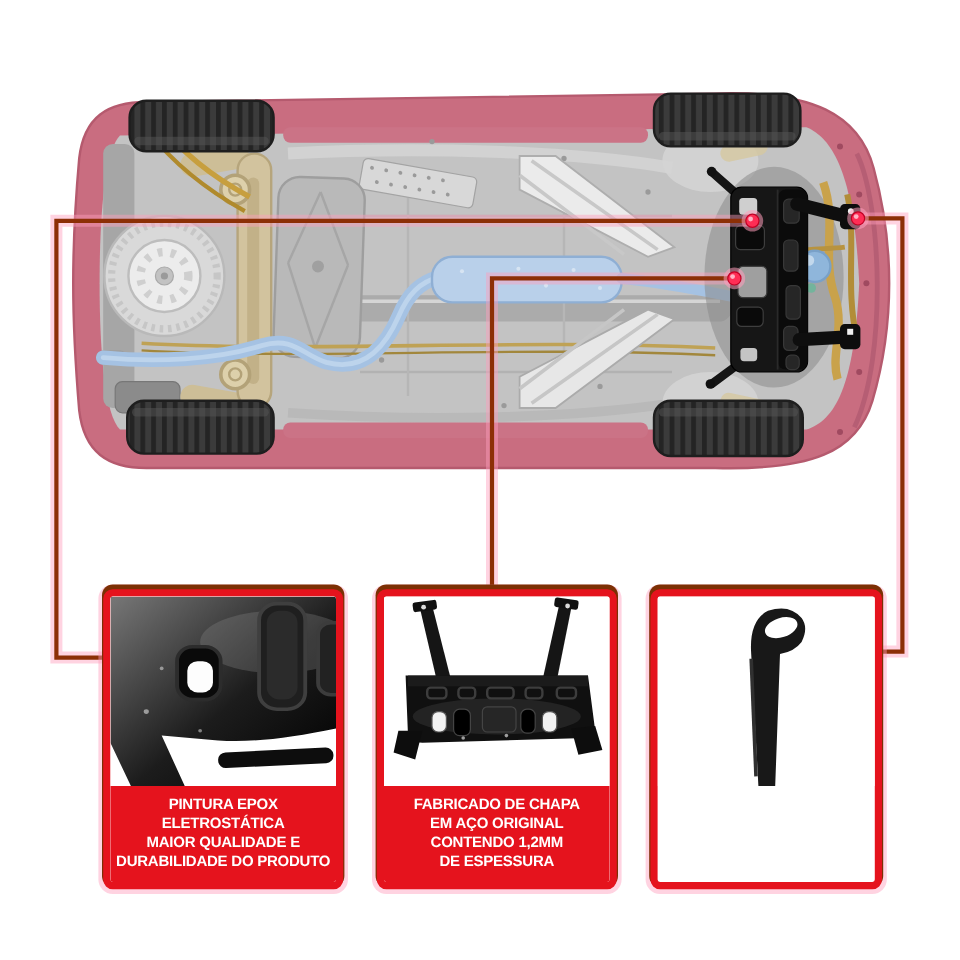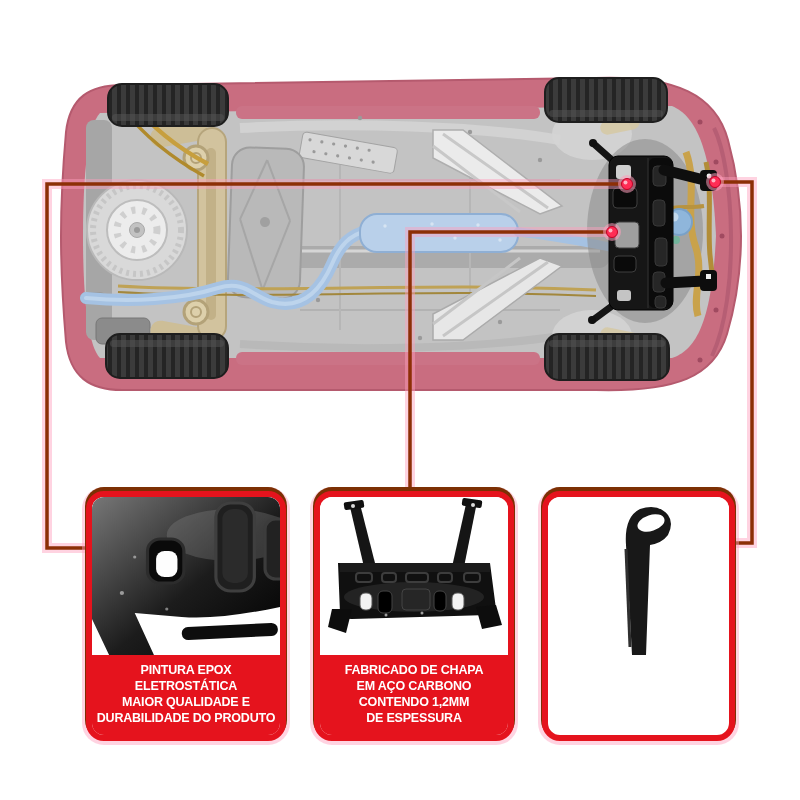--- a/index.html
+++ b/index.html
@@ -6,21 +6,21 @@
   .stage{
     position:relative;width:800px;height:800px;background:#ffffff;
     overflow:hidden;font-family:"Liberation Sans",sans-serif;
   }
   #underbody-svg{position:absolute;left:0;top:0;}
   .callout-glow{stroke:var(--glow-pink,#ff9ebc);stroke-width:10;fill:none;opacity:.45;}
   .callout-line{stroke:var(--line-brown,#8c2f06);stroke-width:3.5;fill:none;}
   .card{
     position:absolute;
     border:6px solid var(--accent-red,#e5131d);
-    border-radius:18px;
+    border-radius:8px;
     background:#ffffff;
     box-shadow:0 -3px 0 1px #7c3004, 0 0 0 4px rgba(255,158,188,.45);
     overflow:hidden;
     display:flex;flex-direction:column;
   }
   #card1{left:86px;top:491px;width:188px;height:238px;}
   #card2{left:314px;top:491px;width:188px;height:238px;}
   #card3{left:542px;top:491px;width:181px;height:238px;}
   .card-photo{height:158px;background:#ffffff;position:relative;flex:none;}
   .card-photo svg{position:absolute;left:0;top:0;width:100%;height:100%;}
@@ -284,21 +284,21 @@
         <rect x="76" y="92" width="28" height="21" rx="4" fill="#262626" stroke="#444444"></rect>
         <rect x="108" y="94" width="12" height="20" rx="5" fill="#000000" stroke="#444444"></rect>
         <rect x="126" y="96" width="12" height="17" rx="5" fill="#f2f2f2" stroke="#555555"></rect>
         <polygon points="6,112 26,112 20,136 2,130" fill="#0d0d0d"></polygon>
         <polygon points="150,110 170,108 176,128 156,132" fill="#0d0d0d"></polygon>
         <circle cx="60" cy="118" r="1.5" fill="#ffffff" opacity=".6"></circle>
         <circle cx="96" cy="116" r="1.5" fill="#ffffff" opacity=".6"></circle>
       </svg>
     </div>
     <div class="card-caption">FABRICADO DE CHAPA
-EM AÇO CARBONO
+EM AÇO ORIGINAL
 CONTENDO 1,2MM
 DE ESPESSURA</div>
   </div>
 
   <div class="card" id="card3">
     <div class="card-photo">
       <svg viewBox="0 0 169 158">
         <path d="M78,158 L72,48 Q70,20 86,12 Q104,6 114,18 Q120,26 114,38 Q108,46 96,48 L92,158 Z" fill="#181818"></path>
         <ellipse cx="97" cy="26" rx="14" ry="8" fill="#ffffff" transform="rotate(-18 97 26)"></ellipse>
         <path d="M76,150 L72,52" stroke="#303030" stroke-width="3" fill="none"></path>

